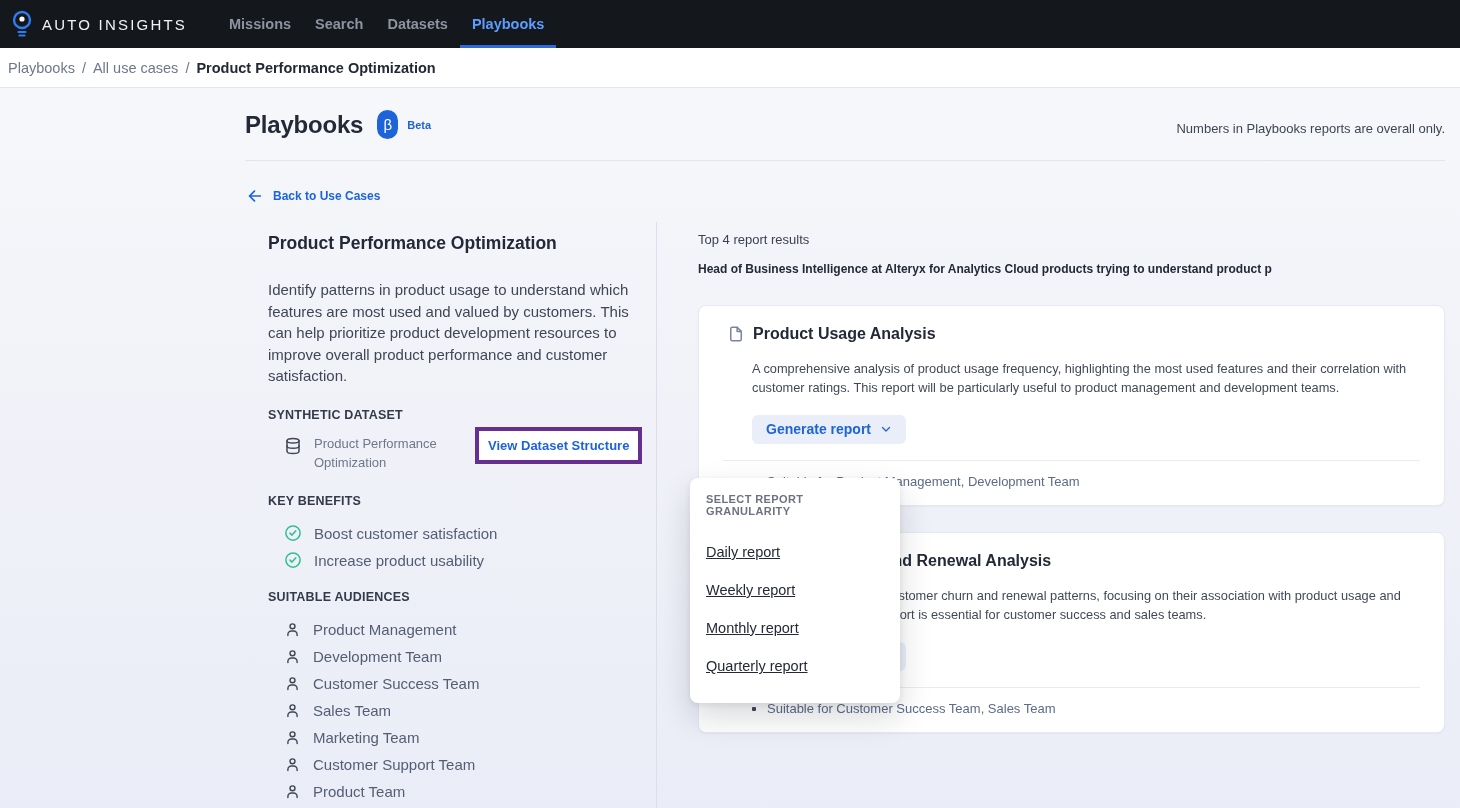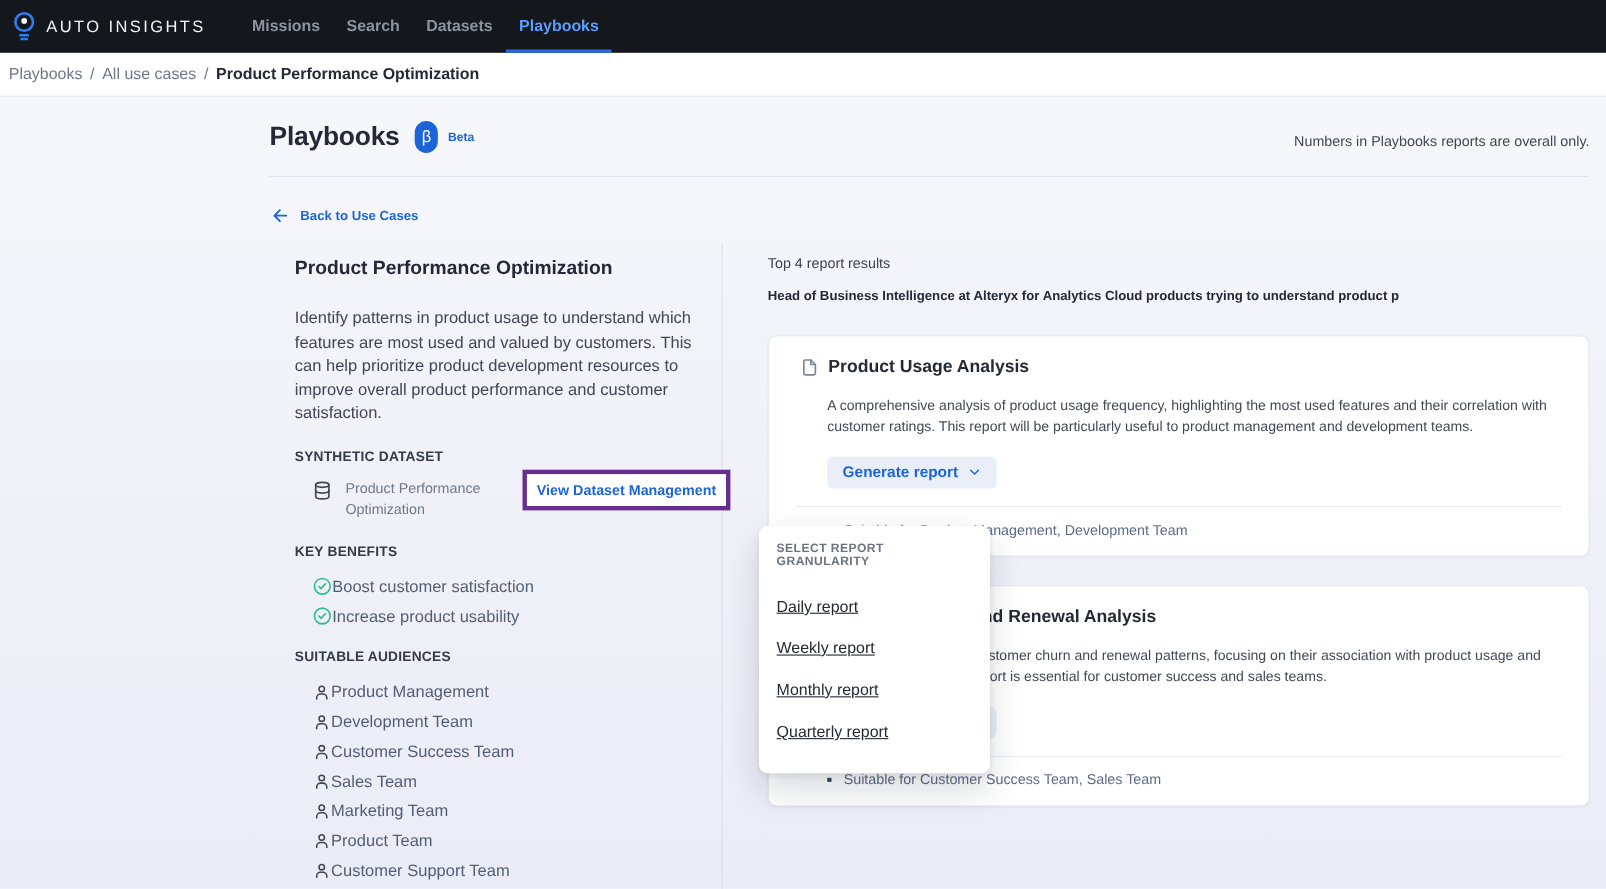--- a/index.html
+++ b/index.html
@@ -37,21 +37,21 @@
 
   
   .v-divider { position:absolute; left:656px; top:222px; bottom:0; width:1px; background:#dcdfeb; }
 
   .left-panel { position:absolute; left:268px; top:233px; width:362px; }
   .uc-title { font-size:17.5px; font-weight:700; color:#232936; margin-bottom:25px; }
   .uc-desc { font-size:15px; line-height:21.5px; color:#3f4654; margin-bottom:21px; }
   .section-label { font-size:12.5px; font-weight:700; color:#333a49; letter-spacing:0.2px; margin-bottom:12px; }
   .dataset-row { display:flex; align-items:flex-start; gap:12px; padding-left:16px; margin-bottom:22px; }
   .dataset-name { font-size:13px; line-height:19px; color:#6e7889; width:132px; }
-  .benefit-row, .audience-row { display:flex; align-items:center; padding-left:16px;
+  .benefit-row, .audience-row { display:flex; align-items:center; gap:12px; padding-left:16px;
     height:27px; font-size:15px; color:#545e73; }
   .benefits-list { margin-bottom:16px; }
   .icon16 { flex-shrink:0; display:flex; align-items:center; }
 
   .view-ds-btn { position:absolute; left:475px; top:427px; z-index:10; background:#ffffff;
     border:4px solid #662e91; color:#1c64d8; font-size:13px; font-weight:600;
     padding:7px 9px; white-space:nowrap; cursor:pointer; font-family:inherit; }
 
   
   .right-panel { position:absolute; left:698px; top:232px; width:747px; }
@@ -229,36 +229,36 @@
           <span>Marketing Team</span>
         </div>
 
         <div class="audience-row">
           <span class="icon16">
             <svg width="17" height="17" viewBox="0 0 24 24" fill="none" stroke="#3f4654" stroke-width="2" stroke-linecap="round" stroke-linejoin="round">
               <circle cx="12" cy="7.5" r="3.5"></circle>
               <path d="M5.5 20.5v-1.5a5 5 0 0 1 5-5h3a5 5 0 0 1 5 5v1.5"></path>
             </svg>
           </span>
+          <span>Customer Support Team</span>
+        </div>
+
+        <div class="audience-row">
+          <span class="icon16">
+            <svg width="17" height="17" viewBox="0 0 24 24" fill="none" stroke="#3f4654" stroke-width="2" stroke-linecap="round" stroke-linejoin="round">
+              <circle cx="12" cy="7.5" r="3.5"></circle>
+              <path d="M5.5 20.5v-1.5a5 5 0 0 1 5-5h3a5 5 0 0 1 5 5v1.5"></path>
+            </svg>
+          </span>
           <span>Product Team</span>
         </div>
-
-        <div class="audience-row">
-          <span class="icon16">
-            <svg width="17" height="17" viewBox="0 0 24 24" fill="none" stroke="#3f4654" stroke-width="2" stroke-linecap="round" stroke-linejoin="round">
-              <circle cx="12" cy="7.5" r="3.5"></circle>
-              <path d="M5.5 20.5v-1.5a5 5 0 0 1 5-5h3a5 5 0 0 1 5 5v1.5"></path>
-            </svg>
-          </span>
-          <span>Customer Support Team</span>
-        </div>
-      </div>
-  </div>
-
-  <button class="view-ds-btn">View Dataset Management</button>
+      </div>
+  </div>
+
+  <button class="view-ds-btn">View Dataset Structure</button>
 
   <div class="right-panel">
     <div class="results-label">Top 4 report results</div>
     <div class="query-title">Head of Business Intelligence at Alteryx for Analytics Cloud products trying to understand product p</div>
 
     <div>
 
         <div class="card">
           <div class="card-head">
             <span class="icon16">

